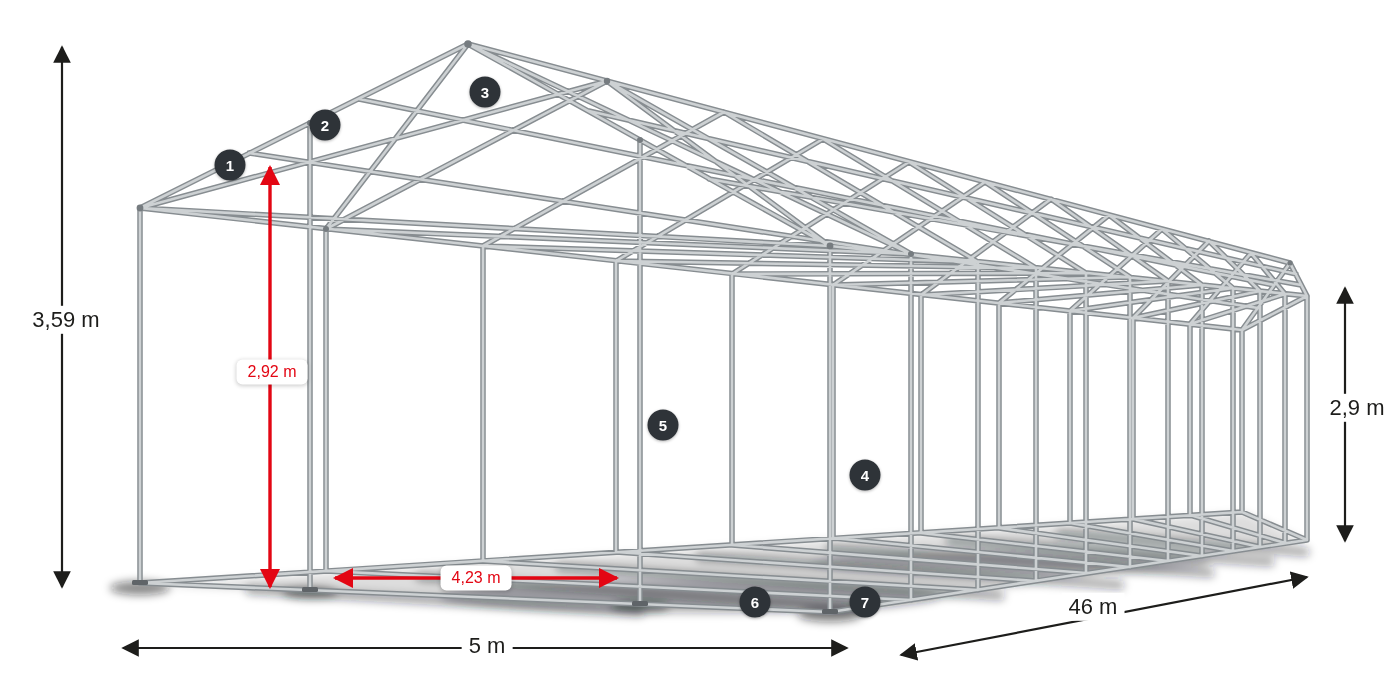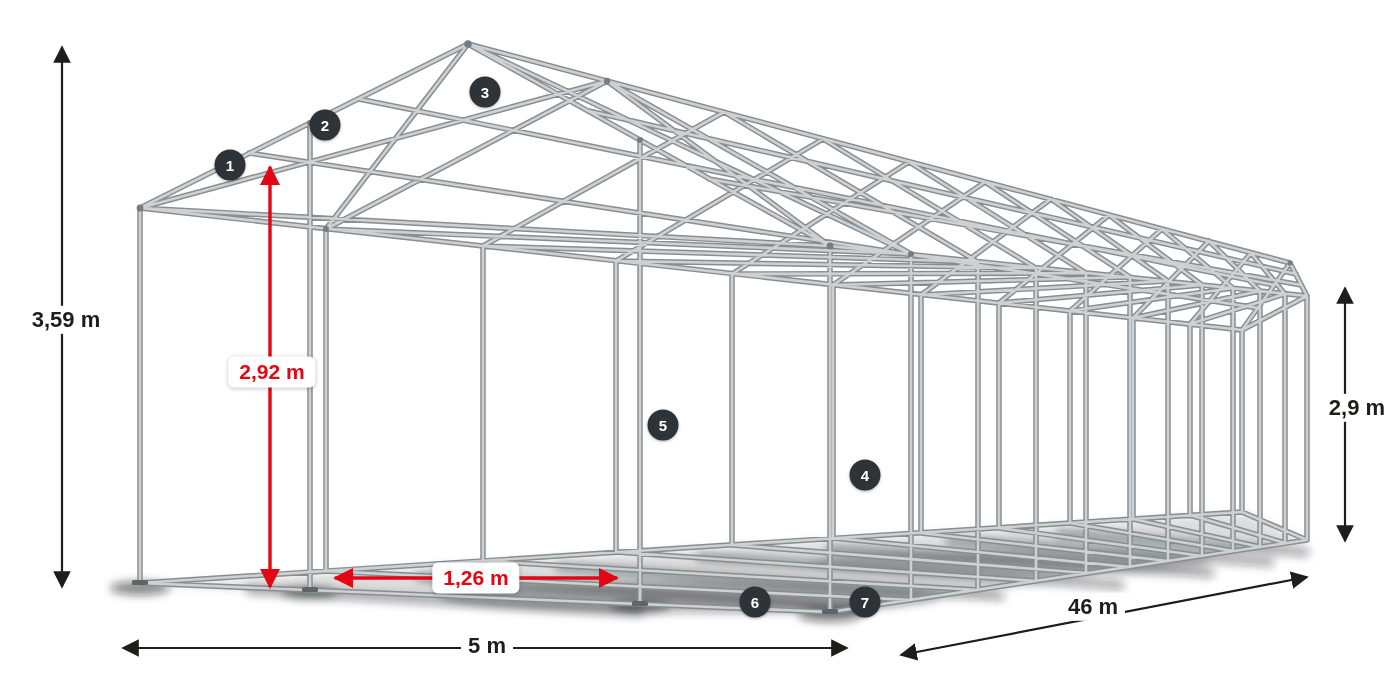--- a/index.html
+++ b/index.html
@@ -7,31 +7,31 @@
     position:relative;
     width:1400px;height:700px;
     background:#ffffff;
     overflow:hidden;
     font-family:"Liberation Sans", sans-serif;
   }
   .stage svg{position:absolute;inset:0;}
   .dim-label{
     position:absolute;
     transform:translate(-50%,-50%);
-    font-weight:700;
+    font-weight:400;
     font-size:22px;
     color:#1d1d1b;
     background:#ffffff;
     padding:1px 7px;
     white-space:nowrap;
     line-height:1.2;
   }
   .dim-label.red{
     color:#e30613;
-    font-size:21px;
+    font-size:16px;
     padding:3px 11px;
     border-radius:6px;
     box-shadow:0 1px 4px rgba(0,0,0,.20);
   }
   .part-marker{
     position:absolute;
     transform:translate(-50%,-50%);
     width:31px;height:31px;
     border-radius:50%;
     background:#2e3338;
@@ -180,21 +180,21 @@
   <div class="dim-label" style="left:66px;top:320px">3,59 m</div>
 
   <div class="dim-label" style="left:1357px;top:408px">2,9 m</div>
 
   <div class="dim-label" style="left:487px;top:646px">5 m</div>
 
   <div class="dim-label" style="left:1093px;top:607px">46 m</div>
 
   <div class="dim-label red" style="left:272px;top:372px">2,92 m</div>
 
-  <div class="dim-label red" style="left:476px;top:578px">1,26 m</div>
+  <div class="dim-label red" style="left:476px;top:578px">4,23 m</div>
 
   <div class="part-marker" style="left:230px;top:165px">1</div>
   <div class="part-marker" style="left:325px;top:125px">2</div>
   <div class="part-marker" style="left:485px;top:92px">3</div>
   <div class="part-marker" style="left:865px;top:475px">4</div>
   <div class="part-marker" style="left:663px;top:425px">5</div>
   <div class="part-marker" style="left:755px;top:602px">6</div>
   <div class="part-marker" style="left:865px;top:602px">7</div>
 
 </div>

